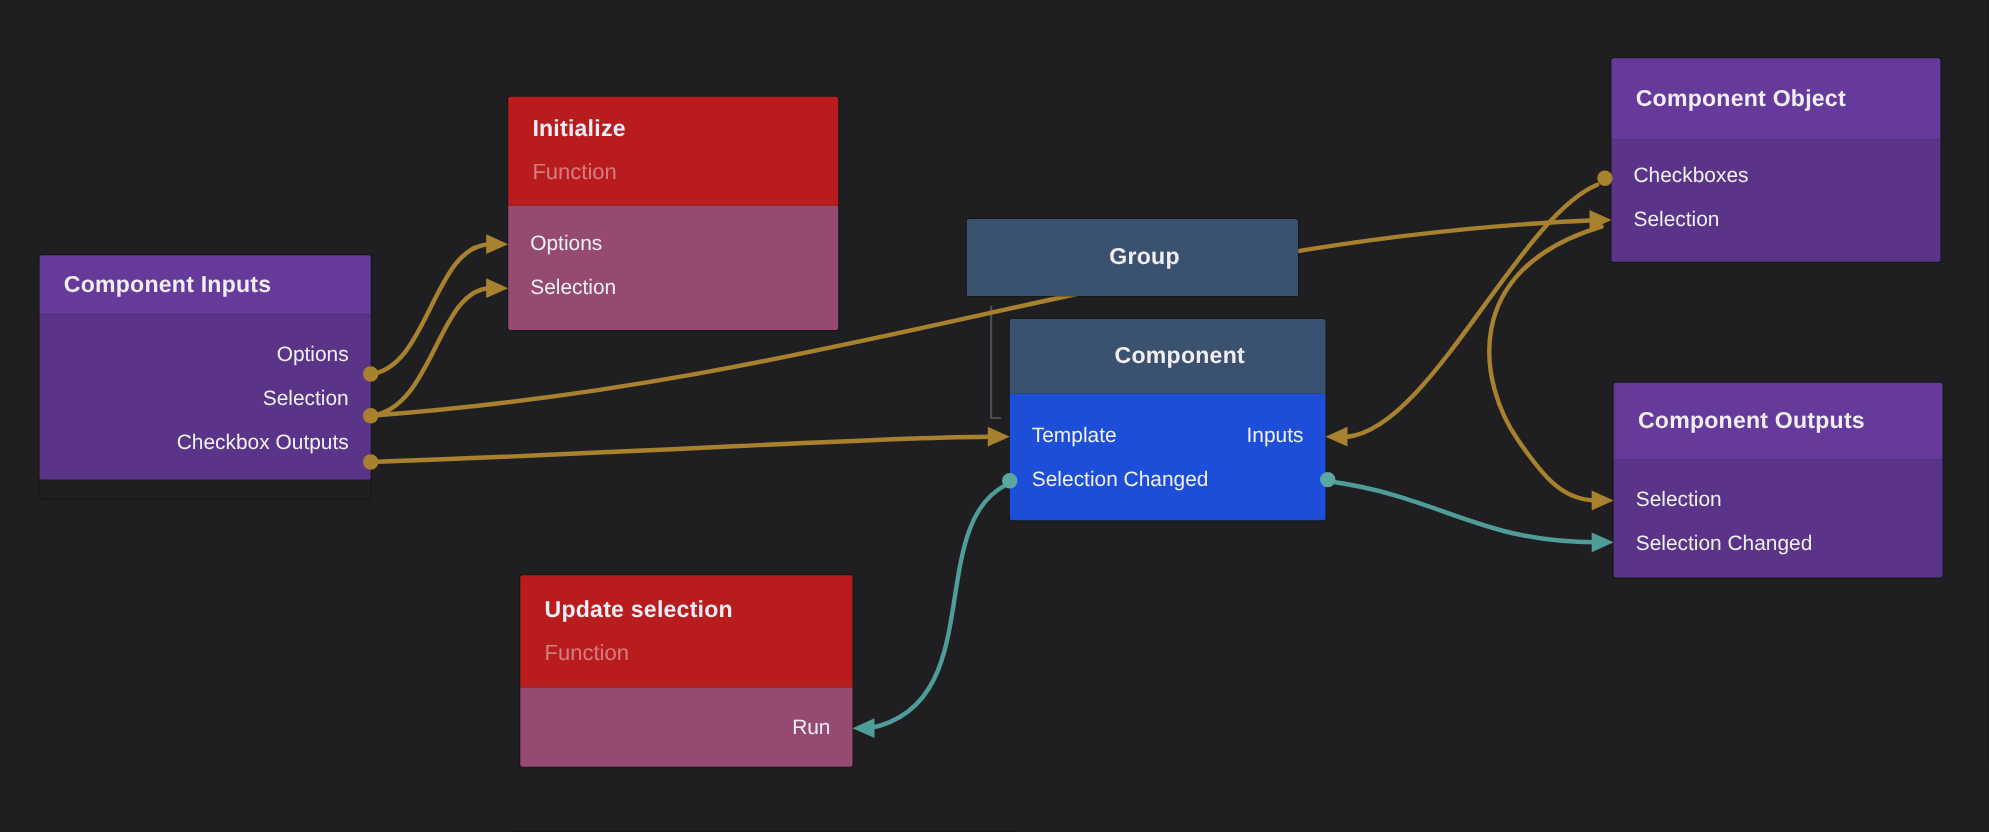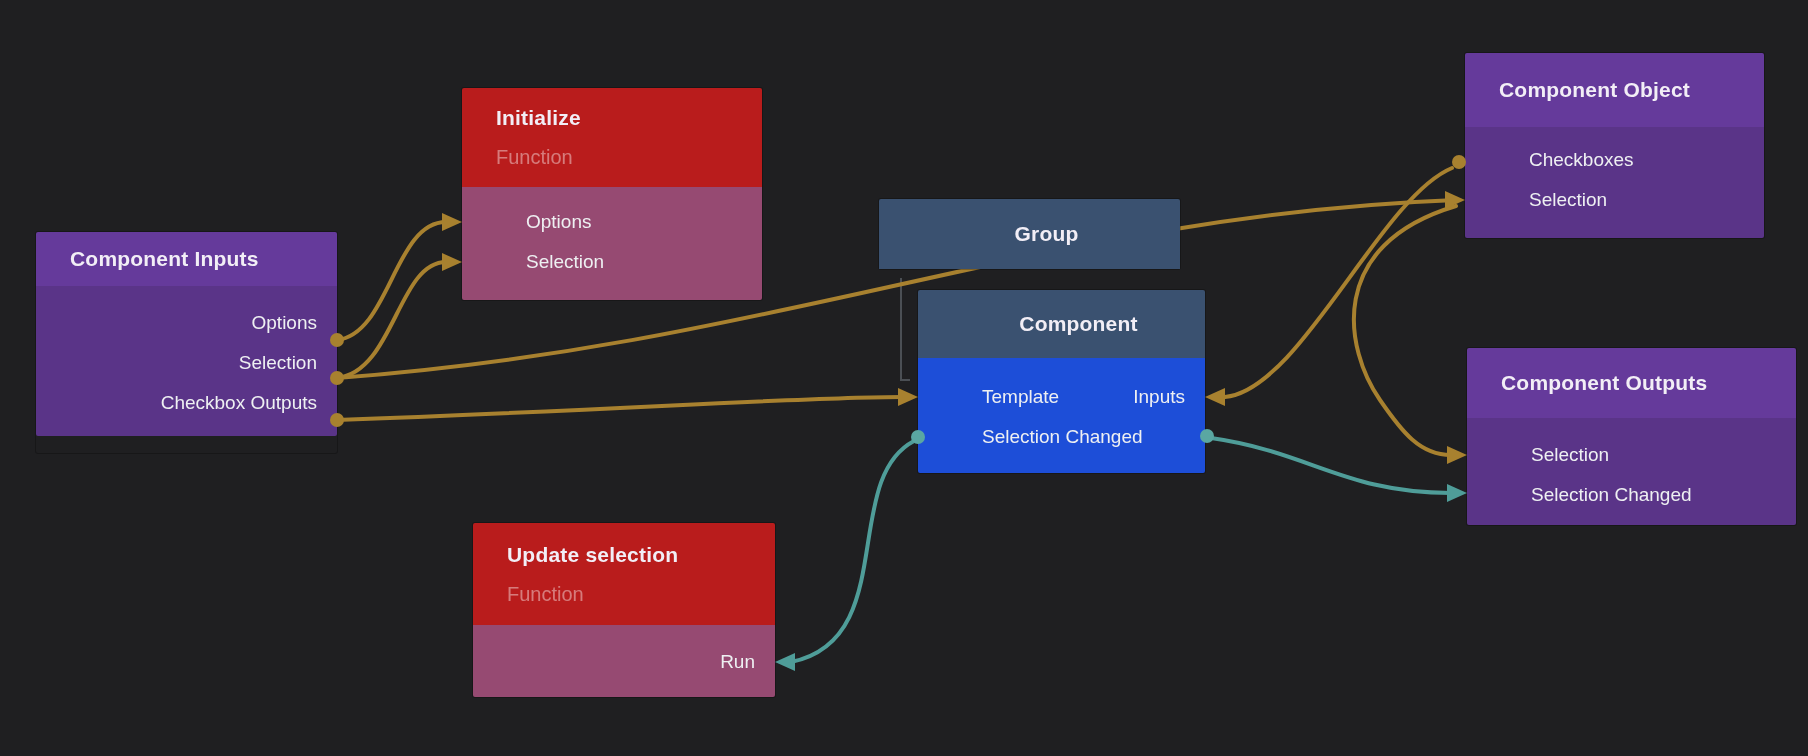--- a/index.html
+++ b/index.html
@@ -14,33 +14,33 @@
   #wires{z-index:0;}
   #endpoints{z-index:2;pointer-events:none;}
   .node{
     position:absolute;
     z-index:1;
     border-radius:2px;
     box-shadow:0 0 0 1px rgba(0,0,0,0.25);
   }
   .node .header{
     display:flex;flex-direction:column;justify-content:center;
-    padding-left:34px;
+    padding-left:22px;
     border-radius:2px 2px 0 0;
   }
   .node .title{
     font-size:21px;font-weight:600;letter-spacing:0.2px;
     color:#f2eef6;white-space:nowrap;
   }
   .node .subtitle{
     font-size:20px;font-weight:400;
     color:rgba(255,255,255,0.42);
     margin-top:16px;white-space:nowrap;
   }
-  .node .body{border-radius:0 0 2px 2px;padding-left:44px;}
+  .node .body{border-radius:0 0 2px 2px;}
   .port{
     height:40px;display:flex;align-items:center;
     padding:0 20px;font-size:19px;color:#eef0f2;
   }
   .port.right{justify-content:flex-end;}
   .port.split{justify-content:space-between;}
   .port span{white-space:nowrap;}
   
   .purple .header{background:#653a9b;}
   .purple .body{background:#5a3488;}
@@ -130,21 +130,21 @@
     <div class="body" style="height:111px;padding-top:13px;box-sizing:border-box">
       <div class="port">
         <span>Checkboxes</span>
         </div>
       <div class="port">
         <span>Selection</span>
         </div>
     </div>
   </div>
 
-  <div class="node purple" style="left:1467px;top:348px;width:329px;height:177px">
+  <div class="node purple" style="left:1467px;top:348px;width:299px;height:177px">
     <div class="header" style="height:70px">
       <div class="title">Component Outputs</div>
     </div>
     <div class="body" style="height:107px;padding-top:17px;box-sizing:border-box">
       <div class="port">
         <span>Selection</span>
         </div>
       <div class="port">
         <span>Selection Changed</span>
         </div>

